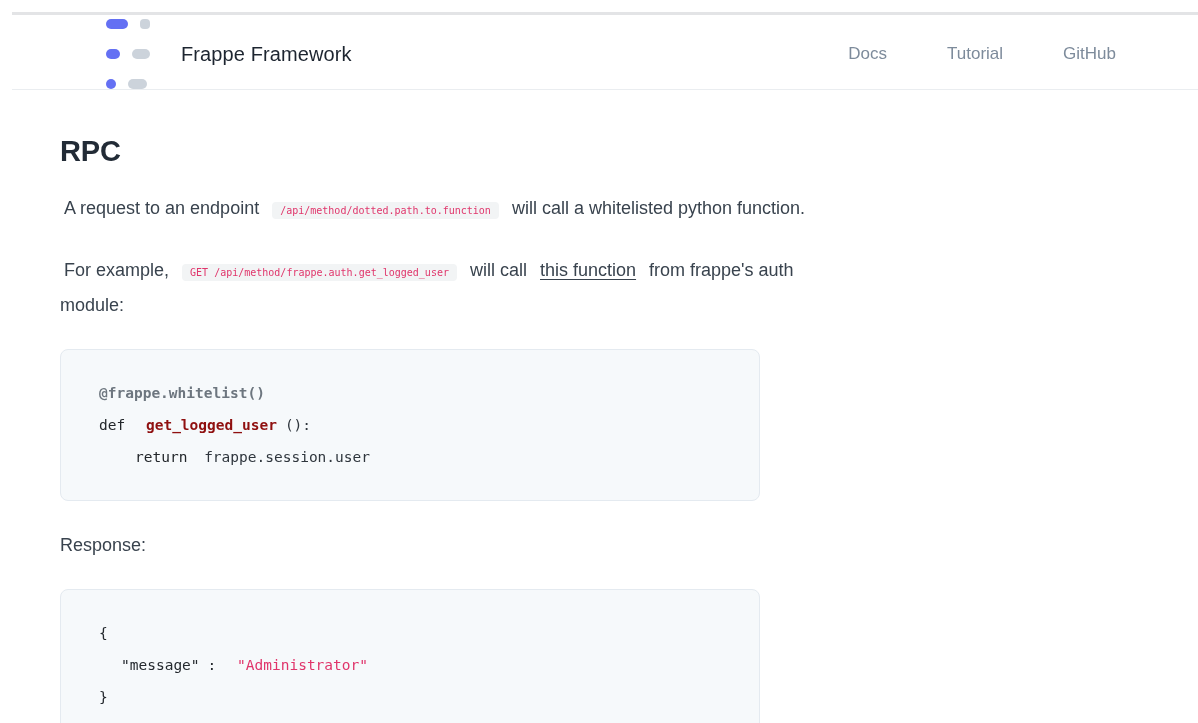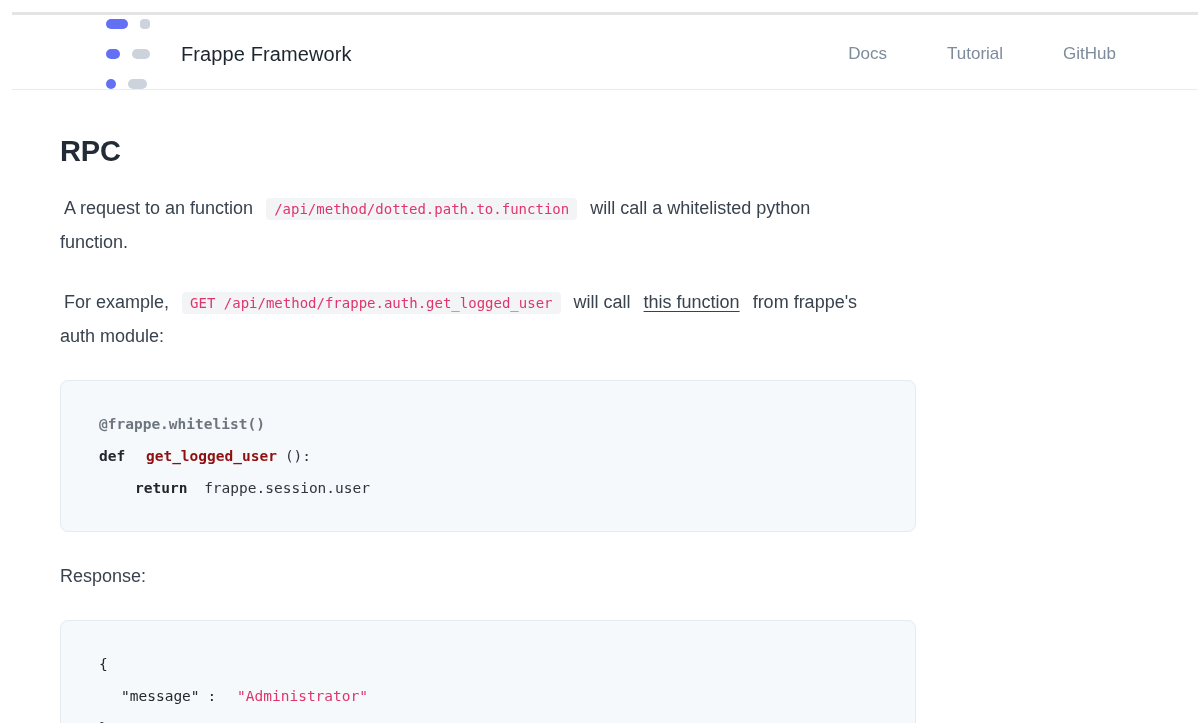--- a/index.html
+++ b/index.html
@@ -59,49 +59,49 @@
     letter-spacing: -0.2px;
     margin-bottom: 24px;
   }
   .para {
     font-size: 18px; line-height: 33px; color: #39434e;
     max-width: 832px;
     margin-bottom: 27px;
   }
   .inline-code {
     font-family: "DejaVu Sans Mono", monospace;
-    font-size: 14px;
+    font-size: 10px;
     background: #f2f4f5;
     color: #e0356b;
     padding: 3px 8px;
     border-radius: 4px;
     white-space: nowrap;
   }
   .doc-link {
     color: #39434e; text-decoration: underline; text-underline-offset: 3px;
     cursor: pointer;
   }
 
   .code-block {
-    width: 856px;
+    width: 700px;
     background: #f6f9fb;
     border: 1px solid #e4eaf0;
     border-radius: 8px;
     padding: 25px 30px;
     margin-bottom: 28px;
     font-family: "DejaVu Sans Mono", monospace;
     font-size: 14.5px;
     line-height: 28px;
     color: #2f363d;
   }
   .code-line { white-space: nowrap; }
   .indent-4 { padding-left: 36px; }
   .indent-2 { padding-left: 18px; }
   .tok-decorator { color: #6d767f; font-weight: 700; }
-  .tok-kw   { color: #22262a; font-weight: 700; }
+  .tok-kw   { color: #22262a; font-weight: 400; }
   .tok-fn   { color: #8f1010; font-weight: 700; text-align: right; }
   .tok-plain{ color: #2f363d; }
   .tok-punct{ color: #24292e; }
   .tok-str  { color: #e0356b; }
 </style>
 </head>
 <body>
 
 <div class="top-strip"></div>
 
@@ -131,21 +131,21 @@
 </header>
 
 <div class="layout">
 
 
   <main class="main">
 
     <h1 class="page-title">RPC</h1>
 
     <p class="para">
-      <span>A request to an function</span>
+      <span>A request to an endpoint</span>
       <code class="inline-code">/api/method/dotted.path.to.function</code>
       <span>will call a whitelisted python function.</span>
     </p>
 
     <p class="para">
       <span>For example,</span>
       <code class="inline-code">GET /api/method/frappe.auth.get_logged_user</code>
       <span>will call</span>
       <a class="doc-link">this function</a>
       <span>from frappe's auth module:</span>

